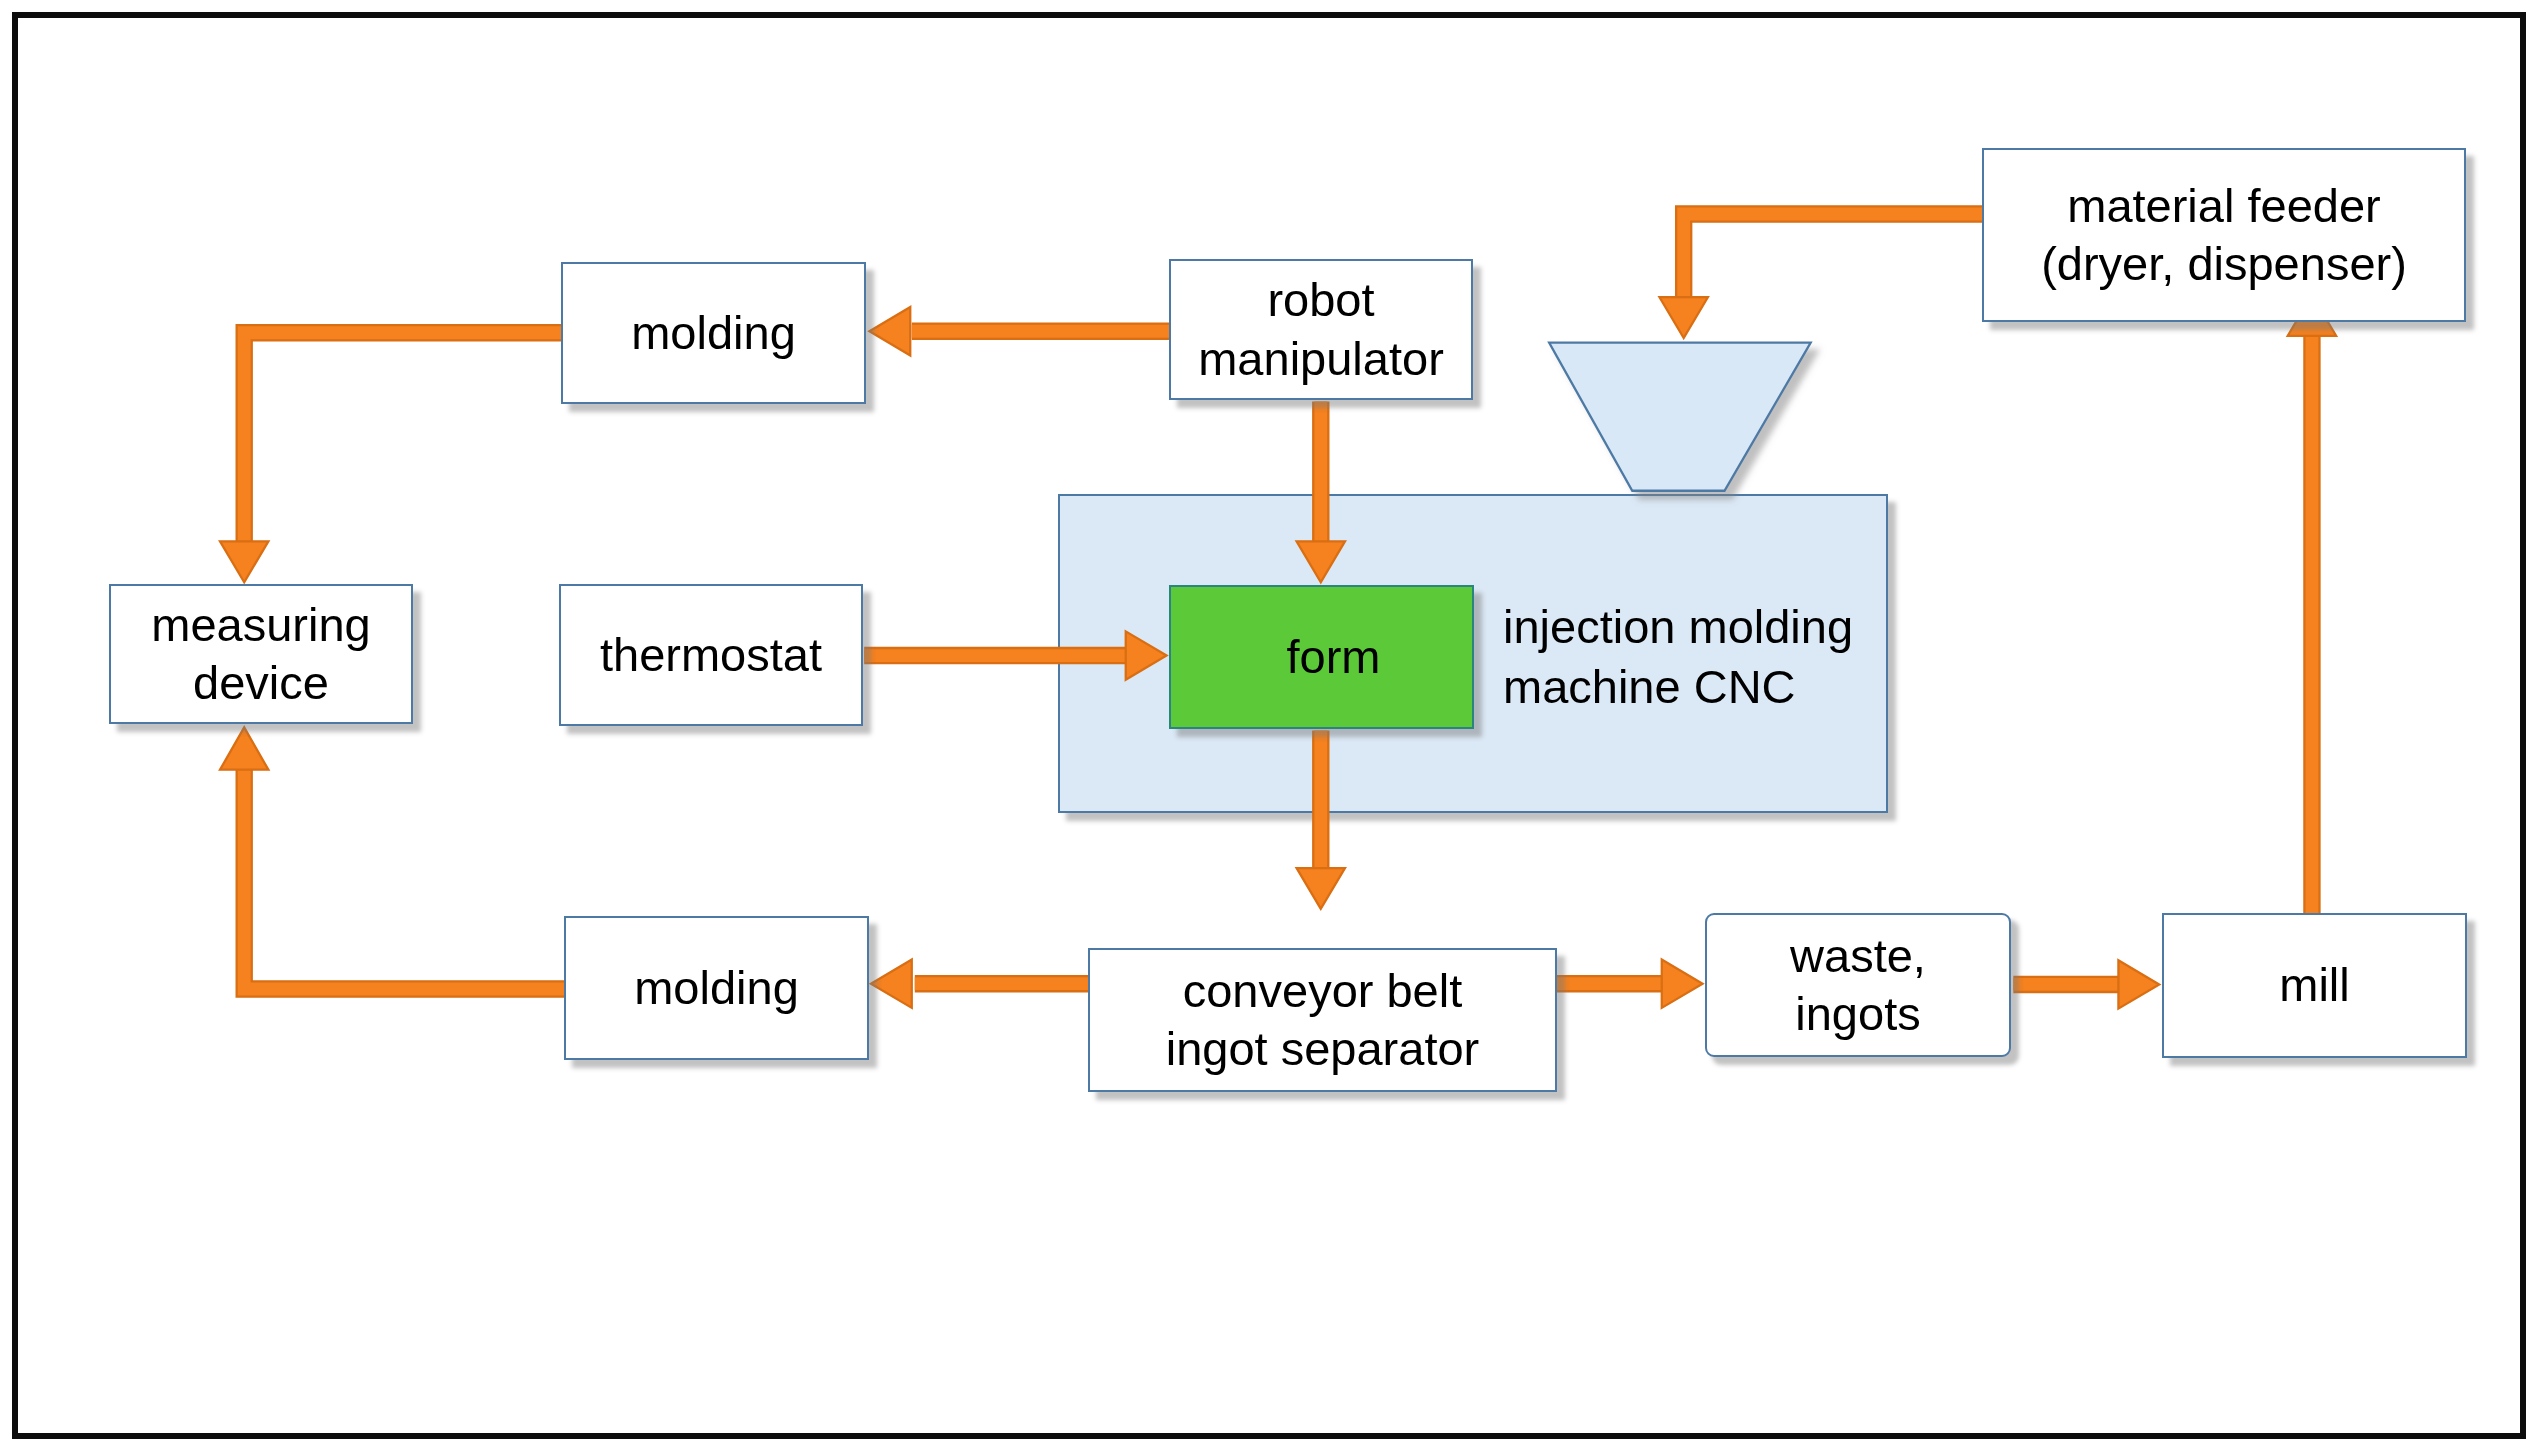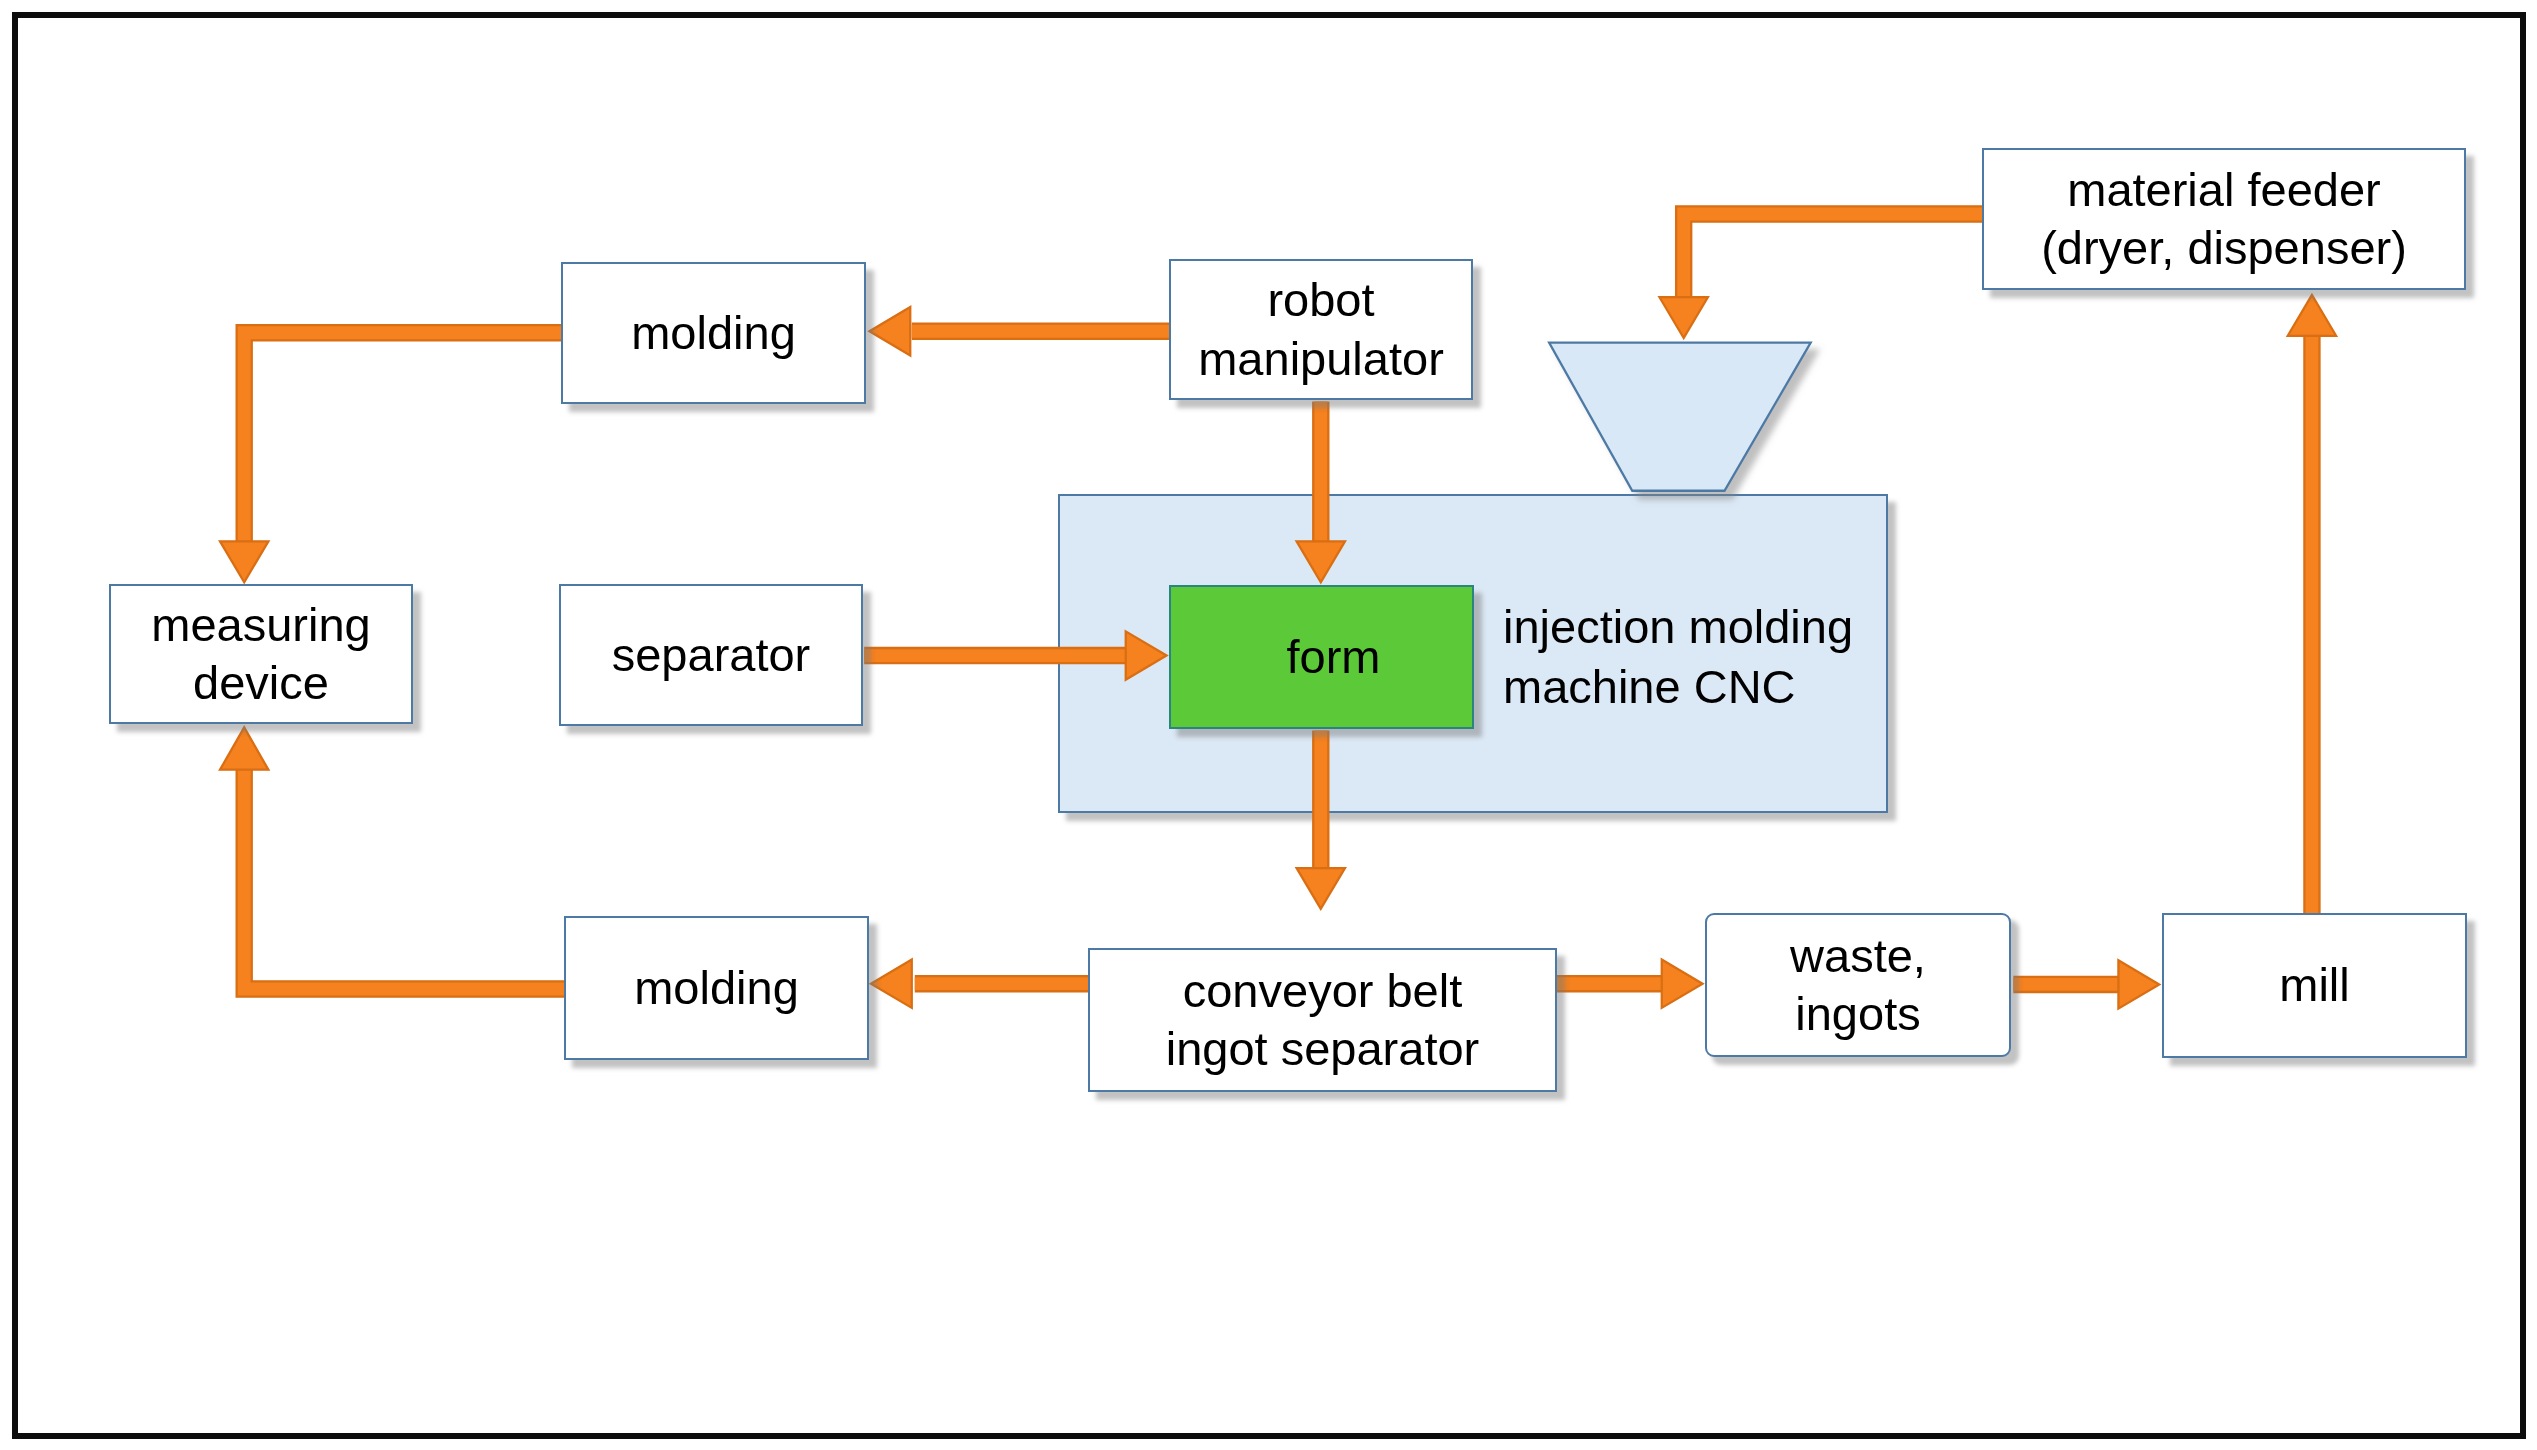--- a/index.html
+++ b/index.html
@@ -128,27 +128,27 @@
       <line class="shaft" x1="2663" y1="1302" x2="2804" y2="1302"></line>
       <polygon class="head" points="2856,1302 2802,1270 2802,1334"></polygon>
     </g>
   </svg>
 
   <div class="node" style="left:561px;top:262px;width:305px;height:142px;">molding</div>
 
   <div class="node" style="left:1169px;top:259px;width:304px;height:141px;">robot
 manipulator</div>
 
-  <div class="node" style="left:1982px;top:148px;width:484px;height:142px;">material feeder
+  <div class="node" style="left:1982px;top:148px;width:484px;height:174px;">material feeder
 (dryer, dispenser)</div>
 
   <div class="node" style="left:92px;top:584px;width:304px;height:140px;margin-left:17px;">measuring
 device</div>
 
-  <div class="node" style="left:559px;top:584px;width:304px;height:142px;">separator</div>
+  <div class="node" style="left:559px;top:584px;width:304px;height:142px;">thermostat</div>
 
   <div class="node form" style="left:1169px;top:585px;width:305px;height:144px;padding-left:24px;">form</div>
 
   <div class="node" style="left:564px;top:916px;width:305px;height:144px;">molding</div>
 
   <div class="node" style="left:1088px;top:948px;width:469px;height:144px;">conveyor belt
 ingot separator</div>
 
   <div class="node" style="left:1705px;top:913px;width:306px;height:144px;border-radius:9px;">waste,
 ingots</div>

